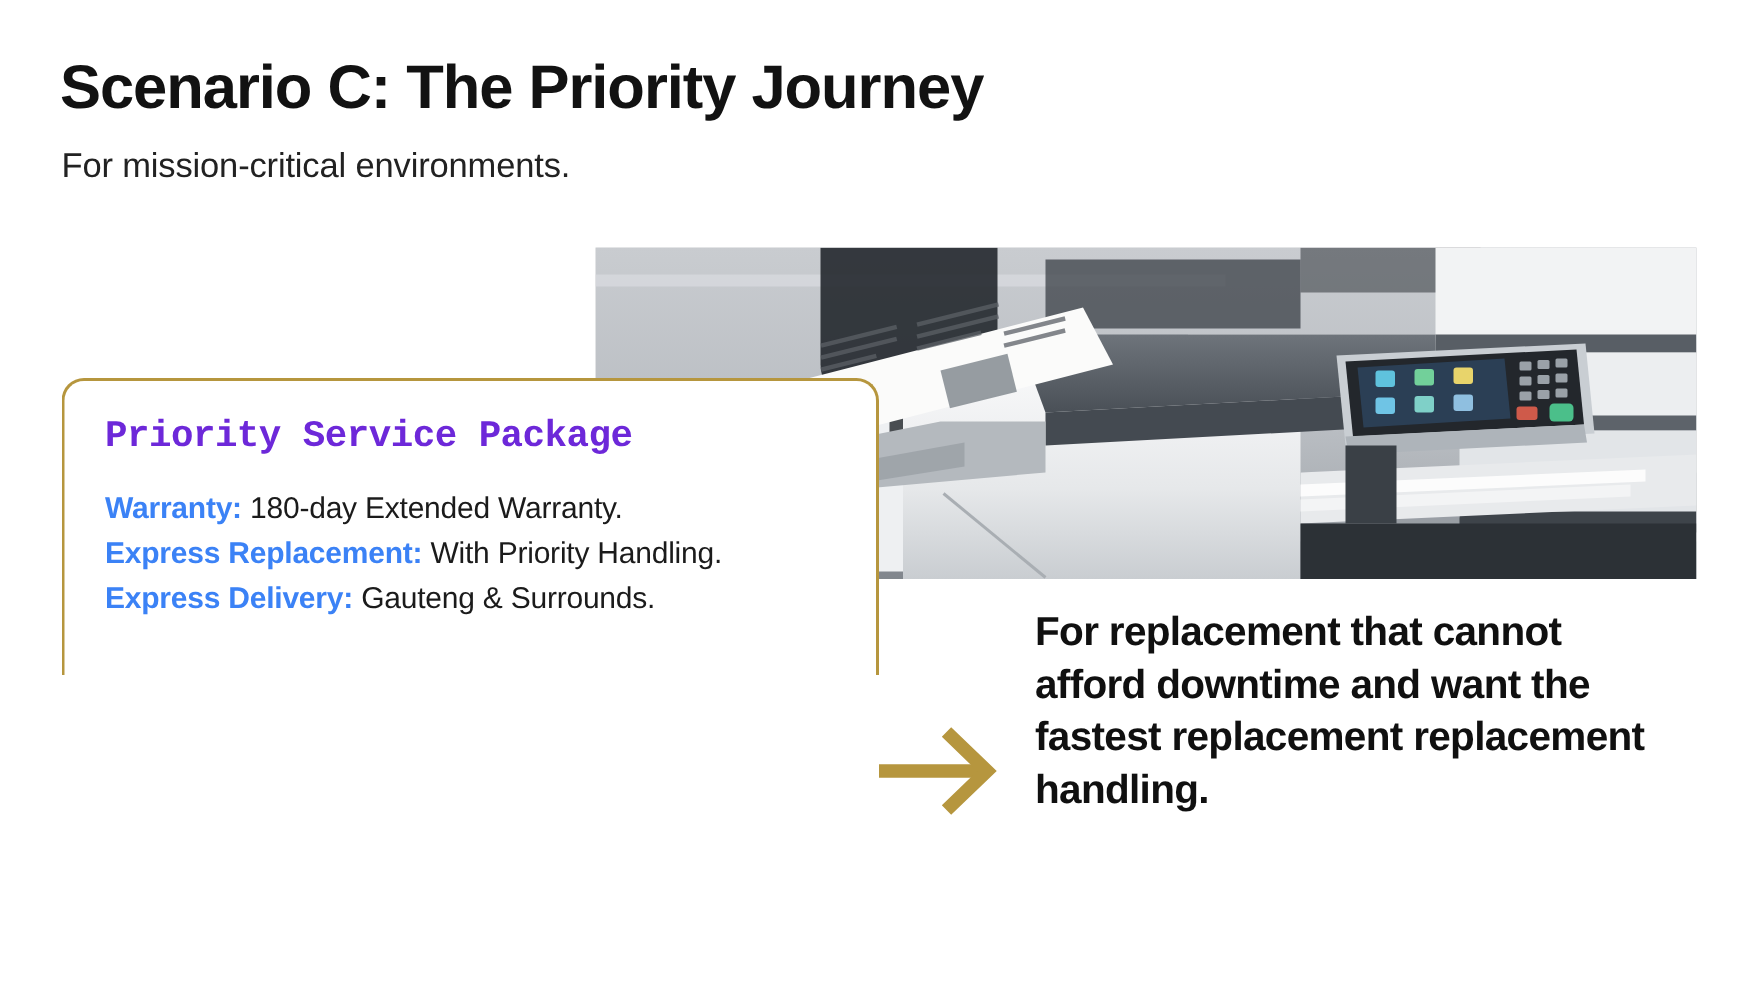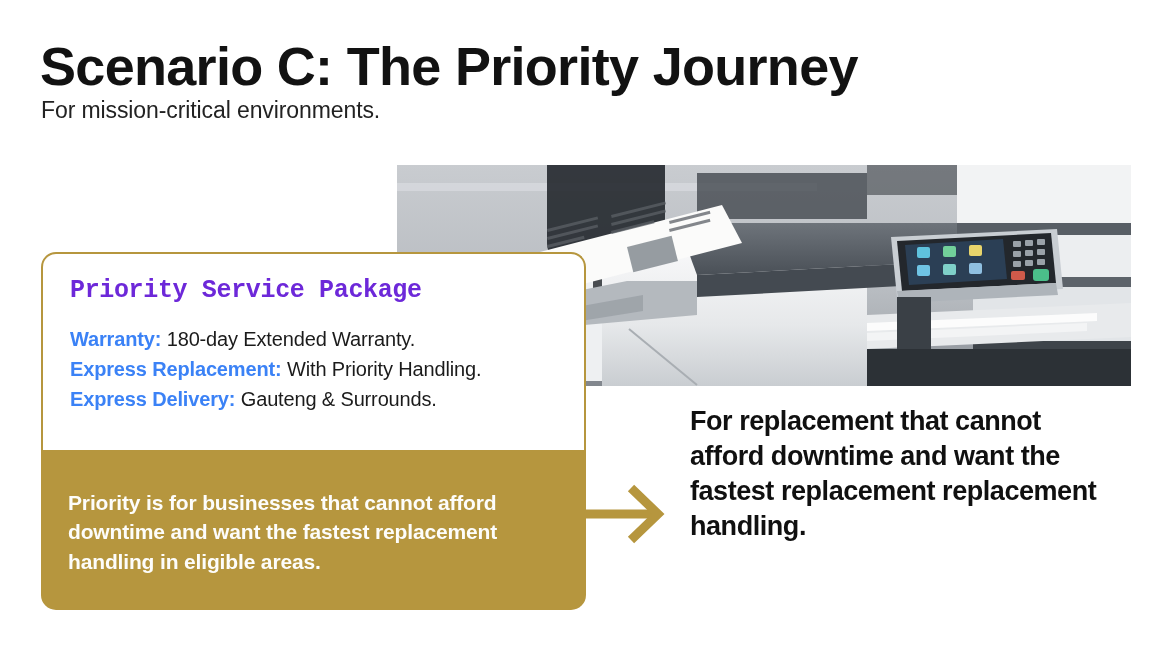--- a/index.html
+++ b/index.html
@@ -20,21 +20,21 @@
     position: absolute;
     inset: 0;
     background: #ffffff;
   }
 
   
   .slide-title {
     position: absolute;
     left: 40px;
     top: 35px;
-    font-size: 54px;
+    font-size: 41px;
     font-weight: 700;
     letter-spacing: -0.7px;
     color: #121212;
     line-height: 1.15;
     white-space: nowrap;
   }
   .slide-subtitle {
     position: absolute;
     left: 41px;
     top: 97px;
@@ -276,23 +276,20 @@
       <span class="lbl">Express Replacement:</span>
       <span>With Priority Handling.</span>
     </div>
 
     <div class="spec-line">
       <span class="lbl">Express Delivery:</span>
       <span>Gauteng &amp; Surrounds.</span>
     </div>
   </div>
 
-  <div class="gold-callout">
-    <p>Priority is for businesses that cannot afford downtime and want the fastest replacement handling in eligible areas.</p>
-  </div>
 
   <div class="arrow">
     <svg viewBox="0 0 86 72">
       <path d="M0 36 H72" stroke="#b6963e" stroke-width="9" fill="none" stroke-linecap="butt"></path>
       <path d="M45 10 L72 36 L45 62" stroke="#b6963e" stroke-width="9" fill="none" stroke-linecap="butt" stroke-linejoin="miter"></path>
     </svg>
   </div>
 
   <div class="right-head">For replacement that cannot afford downtime and want the fastest replacement replacement handling.</div>
 

